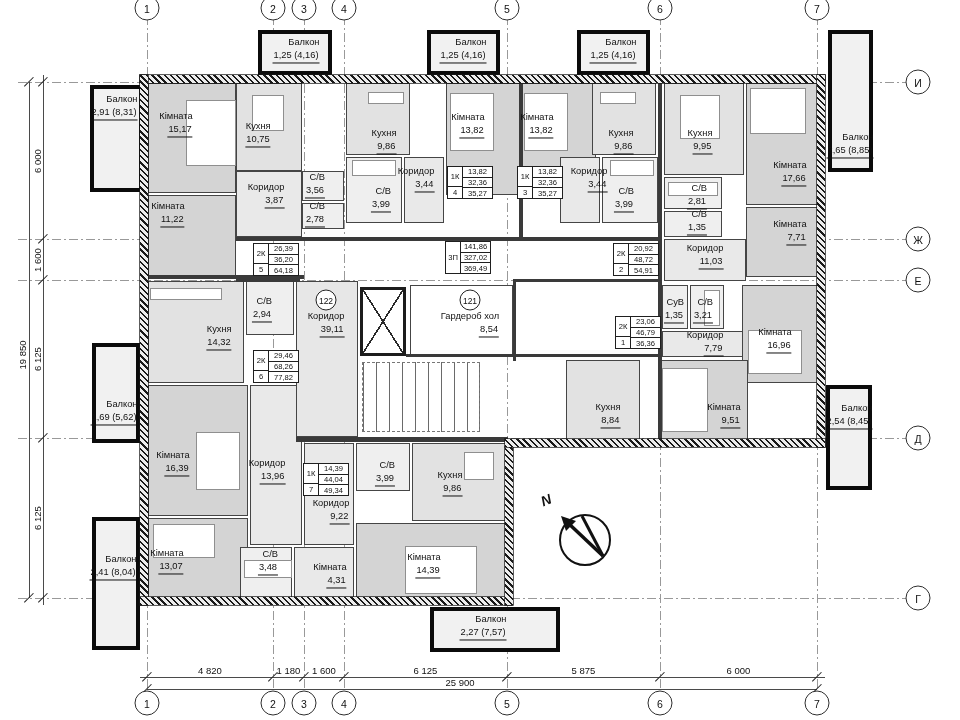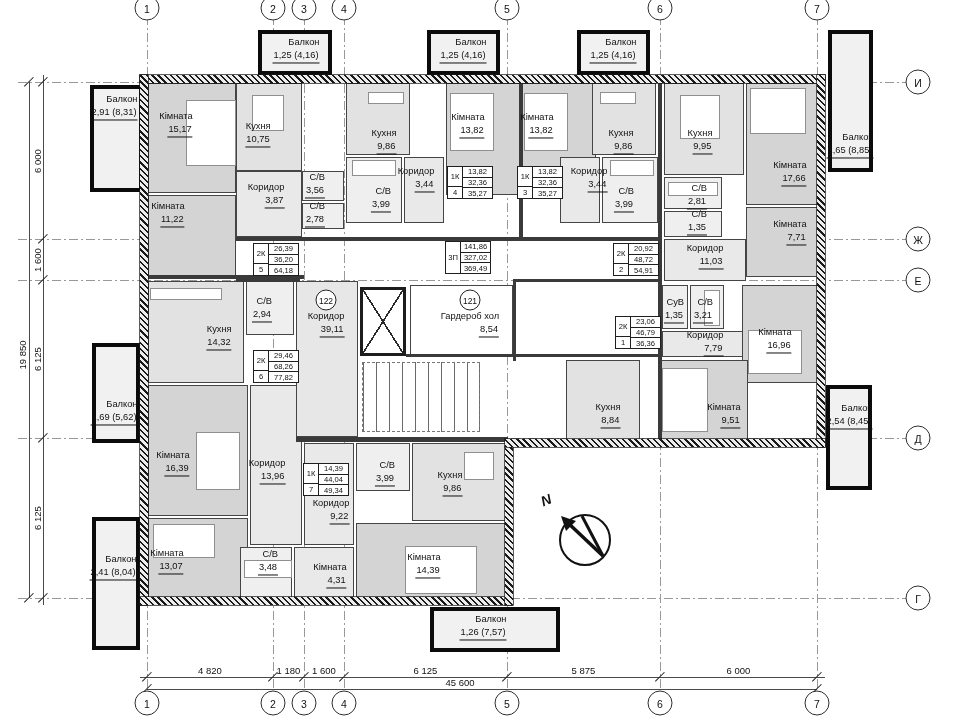--- a/index.html
+++ b/index.html
@@ -98,21 +98,21 @@
     <div class="abs tick" style="left: 660px; top: 677px;"></div>
     <div class="abs tick" style="left: 817px; top: 677px;"></div>
     <div class="abs tick" style="left: 147px; top: 689px;"></div>
     <div class="abs tick" style="left: 817px; top: 689px;"></div>
     <div class="abs dimlab" style="left: 210px; top: 676px;">4 820</div>
     <div class="abs dimlab" style="left: 288.5px; top: 676px;">1 180</div>
     <div class="abs dimlab" style="left: 324px; top: 676px;">1 600</div>
     <div class="abs dimlab" style="left: 425.5px; top: 676px;">6 125</div>
     <div class="abs dimlab" style="left: 583.5px; top: 676px;">5 875</div>
     <div class="abs dimlab" style="left: 738.5px; top: 676px;">6 000</div>
-    <div class="abs dimlab" style="left: 460px; top: 688px;">45 600</div>
+    <div class="abs dimlab" style="left: 460px; top: 688px;">25 900</div>
     <div class="abs dlv" style="left: 43px; top: 75px; height: 530px;"></div>
     <div class="abs dlv" style="left: 29px; top: 82px; height: 516px;"></div>
     <div class="abs tick" style="left: 43px; top: 82px;"></div>
     <div class="abs tick" style="left: 43px; top: 239px;"></div>
     <div class="abs tick" style="left: 43px; top: 280px;"></div>
     <div class="abs tick" style="left: 43px; top: 438px;"></div>
     <div class="abs tick" style="left: 43px; top: 598px;"></div>
     <div class="abs tick" style="left: 29px; top: 82px;"></div>
     <div class="abs tick" style="left: 29px; top: 598px;"></div>
     <div class="abs dimlabv" style="left: 37px; top: 160.5px;">6 000</div>
@@ -353,21 +353,21 @@
       <div><span class="area">2,65 (8,85)</span></div>
     </div>
     <div class="abs balc" style="left: 826px; top: 385px; width: 46px; height: 105px; background: rgb(241, 241, 241);"></div>
     <div class="abs rlabel" style="left: 849px; top: 416px;">
       <div>Балкон</div>
       <div><span class="area">2,54 (8,45)</span></div>
     </div>
     <div class="abs balc" style="left: 430px; top: 607px; width: 130px; height: 45px; background: rgb(241, 241, 241);"></div>
     <div class="abs rlabel" style="left: 483px; top: 627px;">
       <div>Балкон</div>
-      <div><span class="area">1,26 (7,57)</span></div>
+      <div><span class="area">2,27 (7,57)</span></div>
     </div>
     <div class="abs wext" style="left: 140px; top: 75px; width: 685px; height: 8px;"></div>
     <div class="abs wext" style="left: 140px; top: 75px; width: 8px; height: 530px;"></div>
     <div class="abs wext" style="left: 817px; top: 75px; width: 8px; height: 372px;"></div>
     <div class="abs wext" style="left: 140px; top: 597px; width: 372px; height: 8px;"></div>
     <div class="abs wext" style="left: 505px; top: 447px; width: 8px; height: 158px;"></div>
     <div class="abs wext" style="left: 505px; top: 439px; width: 320px; height: 8px;"></div>
     <div class="abs wint" style="left: 236px; top: 237px; width: 426px; height: 4px;"></div>
     <div class="abs wint" style="left: 148px; top: 275px; width: 156px; height: 4px;"></div>
     <div class="abs wint" style="left: 236px; top: 279px; width: 64px; height: 3px;"></div>

